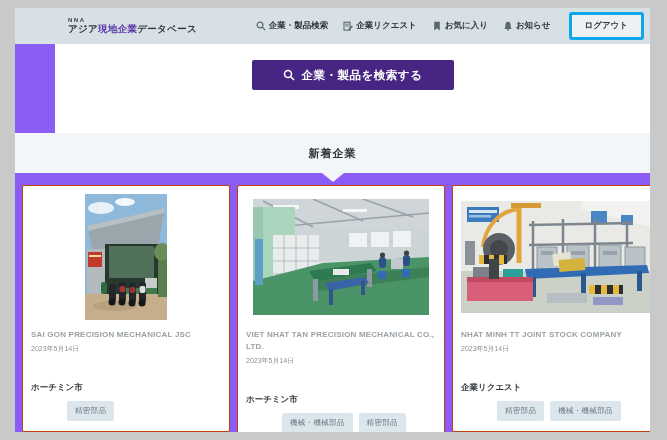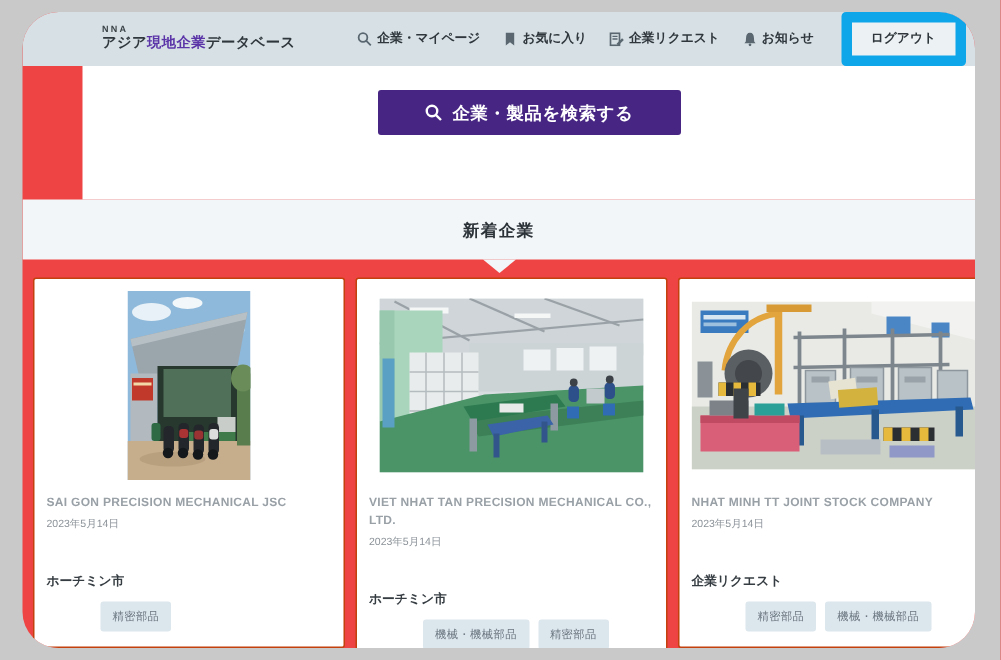--- a/index.html
+++ b/index.html
@@ -4,41 +4,41 @@
 <style>
   * { box-sizing: border-box; margin: 0; padding: 0; }
   html,body { width:667px; height:440px; overflow:hidden; }
   body {
     background:#c9c9c9;
     font-family:"Liberation Sans","DejaVu Sans",sans-serif;
     position:relative;
   }
   .page {
     position:absolute; left:15px; top:8px; width:635px; height:424px;
-    background:#ef4444; overflow:hidden;border-radius:24px;
+    background:#8b5cf6; overflow:hidden;
   }
 
   
   .header {
     height:36px; background:#d6e0e5;
     display:flex; align-items:center; justify-content:space-between;
     padding:0 4px 0 53px;
   }
   .brand { display:flex; flex-direction:column; line-height:1.1; cursor:pointer; }
   .brand-name { font-size:6px; font-weight:bold; letter-spacing:1.5px; color:#3a4246; }
   .brand-title { font-size:9.5px; font-weight:bold; color:#2f373d; letter-spacing:0.3px; }
   .brand-title .accent { color:#5b35a8; }
   .nav { display:flex; align-items:center; gap:15px; padding-right:2px; }
   .nav-item { display:flex; align-items:center; gap:3px; cursor:pointer; }
   .nav-item .nlabel { font-size:8.5px; font-weight:bold; color:#2f373d; }
   .nicon { display:inline-flex; width:10px; height:10px; }
   .nicon svg { width:10px; height:10px; }
   .logout-btn {
     font-size:8.5px; font-weight:bold; color:#2f373d;
-    background:rgba(255,255,255,0.55); border:7px solid #0ea5e9; border-radius:3px;
+    background:rgba(255,255,255,0.55); border:3px solid #0ea5e9; border-radius:3px;
     padding:5px 13px; cursor:pointer; margin-left:3px;
     font-family:inherit;
   }
 
   
   .hero { background:#ffffff; padding:16px 0 0 0; height:89px;margin-left:40px; }
   .search-cta {
     display:flex; align-items:center; justify-content:center; gap:7px;
     width:202px; height:30px; margin:0 auto;
     background:#472583; color:#ffffff; border:none; border-radius:2px;
@@ -95,40 +95,40 @@
     </div>
 
     <div class="nav">
       <div class="nav-item">
         <span class="nicon">
           <svg viewBox="0 0 10 10">
               <circle cx="4" cy="4" r="2.9" fill="none" stroke="#5a6770" stroke-width="1.2"></circle>
               <line x1="6.2" y1="6.2" x2="9.2" y2="9.2" stroke="#5a6770" stroke-width="1.2"></line>
             </svg>
         </span>
-        <span class="nlabel">企業・マイページ</span>
-      </div>
-      <div class="nav-item">
-        <span class="nicon">
-          <svg viewBox="0 0 10 10">
-              <path d="M2.2 0.8 h5.6 v8.6 l-2.8 -2.2 l-2.8 2.2 z" fill="#5a6770"></path>
-            </svg>
-        </span>
-        <span class="nlabel">お気に入り</span>
+        <span class="nlabel">企業・製品検索</span>
       </div>
       <div class="nav-item">
         <span class="nicon">
           <svg viewBox="0 0 10 10">
               <rect x="1" y="1.2" width="6" height="8" fill="none" stroke="#5a6770" stroke-width="1.1"></rect>
               <line x1="2.3" y1="3.2" x2="5.7" y2="3.2" stroke="#5a6770" stroke-width="0.9"></line>
               <line x1="2.3" y1="5" x2="5.7" y2="5" stroke="#5a6770" stroke-width="0.9"></line>
               <line x1="5.6" y1="8.8" x2="9.3" y2="5.1" stroke="#5a6770" stroke-width="1.6"></line>
             </svg>
         </span>
         <span class="nlabel">企業リクエスト</span>
+      </div>
+      <div class="nav-item">
+        <span class="nicon">
+          <svg viewBox="0 0 10 10">
+              <path d="M2.2 0.8 h5.6 v8.6 l-2.8 -2.2 l-2.8 2.2 z" fill="#5a6770"></path>
+            </svg>
+        </span>
+        <span class="nlabel">お気に入り</span>
       </div>
       <div class="nav-item">
         <span class="nicon">
           <svg viewBox="0 0 10 10">
               <path d="M5 0.8 C3.2 0.8 2.4 2.2 2.4 4 L2.2 6.6 L1.3 7.9 L8.7 7.9 L7.8 6.6 L7.6 4 C7.6 2.2 6.8 0.8 5 0.8 Z" fill="#5a6770"></path>
               <circle cx="5" cy="8.9" r="0.9" fill="#5a6770"></circle>
             </svg>
         </span>
         <span class="nlabel">お知らせ</span>
       </div>

